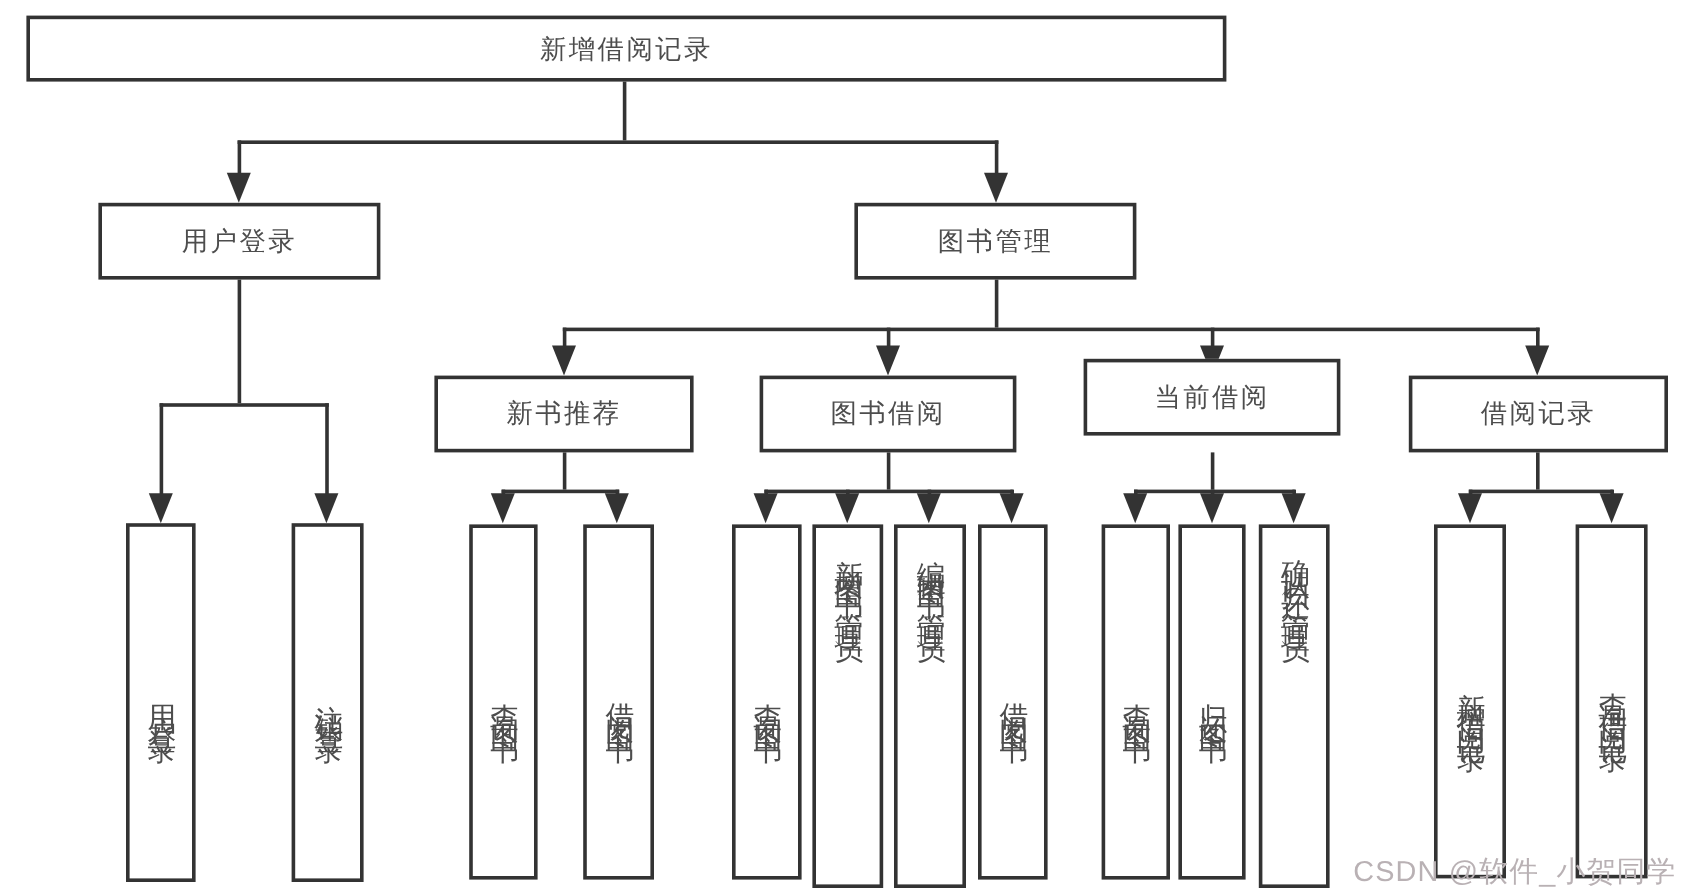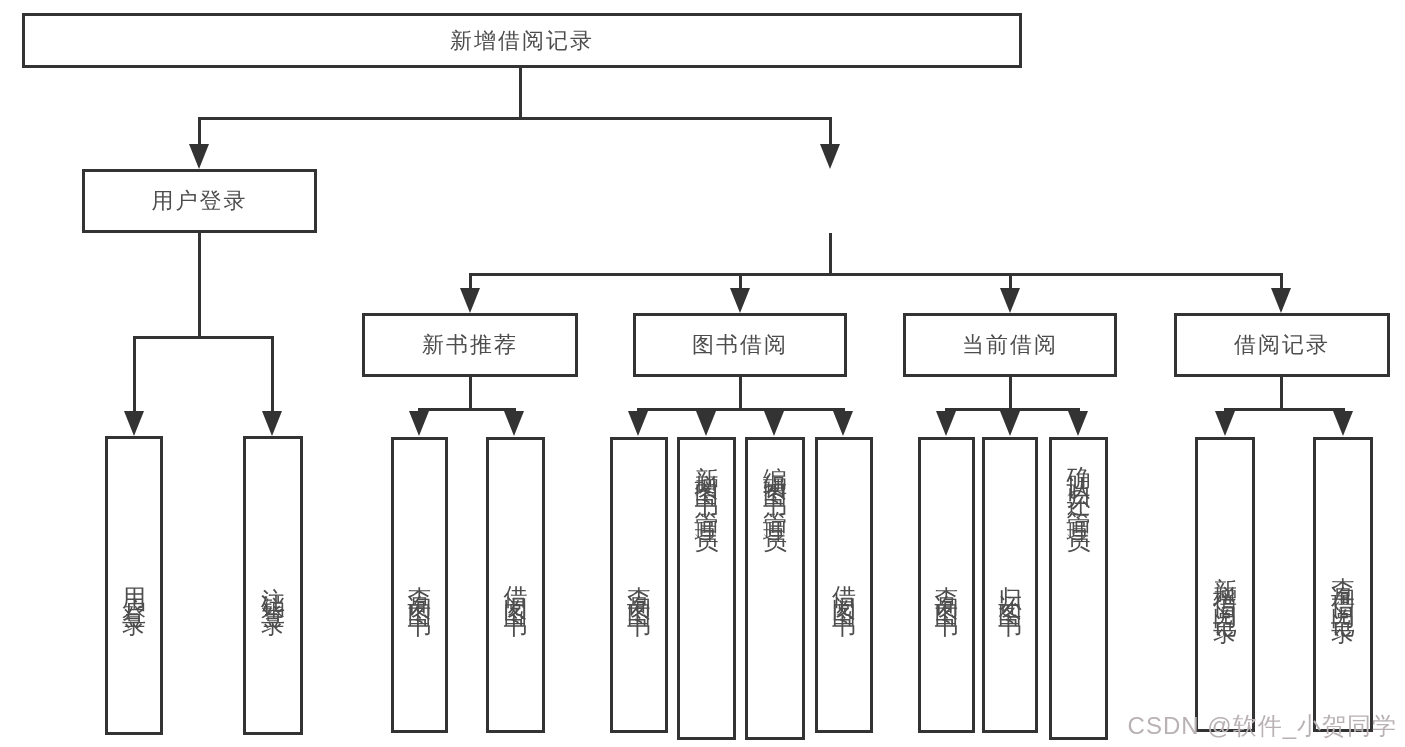--- a/index.html
+++ b/index.html
@@ -50,20 +50,23 @@
   <div class="vl" style="left:519px;top:68px;height:49px;"></div>
   <div class="hl" style="left:198px;top:117px;width:634px;"></div>
   <div class="vl" style="left:198px;top:117px;height:30px;"></div>
   <div class="ah" style="left:189px;top:144px;"></div>
   <div class="vl" style="left:829px;top:117px;height:30px;"></div>
   <div class="ah" style="left:820px;top:144px;"></div>
 
   <div class="box" style="left:82px;top:169px;width:235px;height:64px;">
     <span class="hlabel">用户登录</span>
   </div>
+  <div class="box" style="left:712px;top:169px;width:235px;height:64px;">
+    <span class="hlabel">图书管理</span>
+  </div>
 
   <div class="vl" style="left:198px;top:233px;height:103px;"></div>
   <div class="hl" style="left:133px;top:336px;width:141px;"></div>
   <div class="vl" style="left:133px;top:336px;height:77px;"></div>
   <div class="ah" style="left:124px;top:411px;"></div>
   <div class="vl" style="left:271px;top:336px;height:77px;"></div>
   <div class="ah" style="left:262px;top:411px;"></div>
 
   <div class="vl" style="left:829px;top:233px;height:40px;"></div>
   <div class="hl" style="left:469px;top:273px;width:814px;"></div>
@@ -75,21 +78,21 @@
   <div class="ah" style="left:1000px;top:288px;"></div>
   <div class="vl" style="left:1280px;top:273px;height:18px;"></div>
   <div class="ah" style="left:1271px;top:288px;"></div>
 
   <div class="box" style="left:362px;top:313px;width:216px;height:64px;">
     <span class="hlabel">新书推荐</span>
   </div>
   <div class="box" style="left:633px;top:313px;width:214px;height:64px;">
     <span class="hlabel">图书借阅</span>
   </div>
-  <div class="box" style="left:903px;top:313px;width:214px;height:64px;">
+  <div class="box" style="left:903px;top:299px;width:214px;height:64px;">
     <span class="hlabel">当前借阅</span>
   </div>
   <div class="box" style="left:1174px;top:313px;width:216px;height:64px;">
     <span class="hlabel">借阅记录</span>
   </div>
 
   <div class="vl" style="left:469px;top:377px;height:31px;"></div>
   <div class="hl" style="left:418px;top:408px;width:98px;"></div>
   <div class="vl" style="left:418px;top:408px;height:8px;"></div>
   <div class="ah" style="left:409px;top:411px;"></div>

